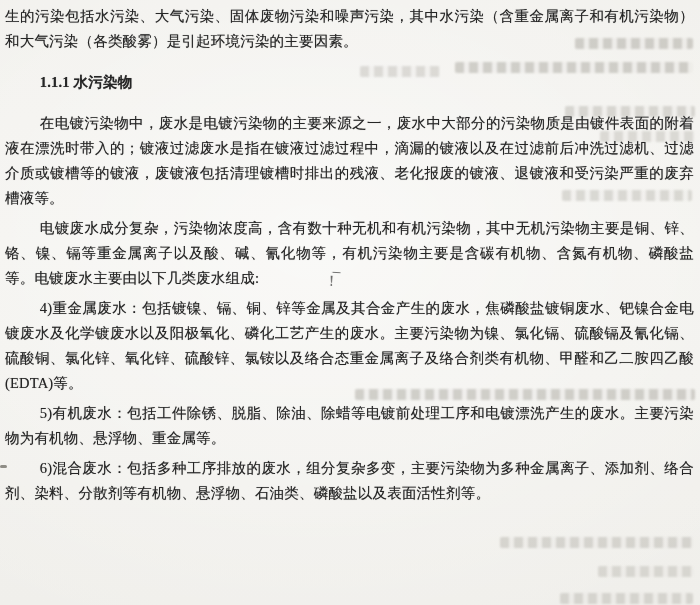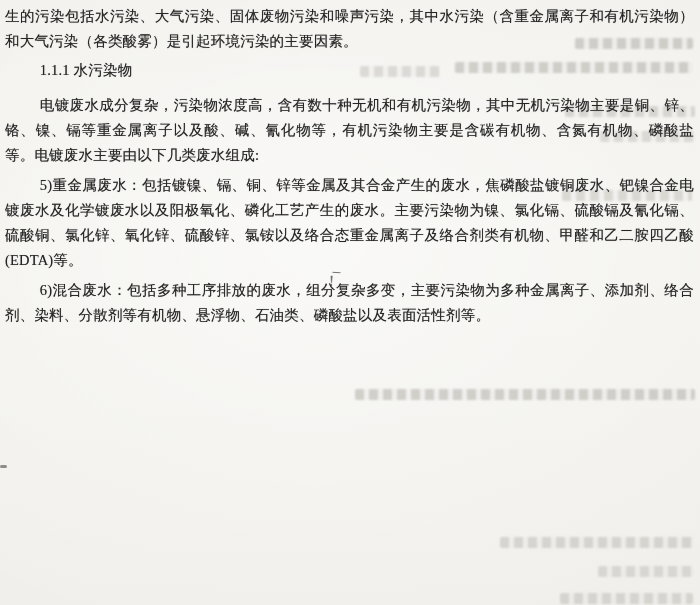--- a/index.html
+++ b/index.html
@@ -28,25 +28,26 @@
   .para {
     margin: 0 0 5px 0;
     line-height: 25px;
     text-align: justify;
     text-indent: 2.4em;
     letter-spacing: 0.2px;
     text-shadow: 0 0 0.7px rgba(40,40,40,0.55);
   }
   .para.no-indent {
     text-indent: 0;
-    margin-bottom: 4px;
+    margin-bottom: 16px;
   }
   .para.heading {
     text-align: left;
-    margin-bottom: 10px;
+    margin-bottom: 16px;
+    font-weight: bold;
   }
   
   .ghost {
     position: absolute;
     z-index: 1;
     height: 11px;
     background: repeating-linear-gradient(90deg,
       rgba(148,145,136,0.38) 0px, rgba(148,145,136,0.38) 9px,
       rgba(148,145,136,0.05) 9px, rgba(148,145,136,0.05) 14px);
     filter: blur(1.3px);
@@ -97,22 +98,24 @@
   }
 </style>
 </head>
 <body>
 
 <div class="page">
 
   <div class="textcol">
     <p class="para no-indent">生的污染包括水污染、大气污染、固体废物污染和噪声污染，其中水污染（含重金属离子和有机污染物）和大气污染（各类酸雾）是引起环境污染的主要因素。</p>
     <p class="para heading">1.1.1 水污染物</p>
+    <p class="para">在电镀污染物中，废水是电镀污染物的主要来源之一，废水中大部分的污染物质是由镀件表面的附着液在漂洗时带入的；镀液过滤废水是指在镀液过滤过程中，滴漏的镀液以及在过滤前后冲洗过滤机、过滤介质或镀槽等的镀液，废镀液包括清理镀槽时排出的残液、老化报废的镀液、退镀液和受污染严重的废弃槽液等。</p>
     <p class="para">电镀废水成分复杂，污染物浓度高，含有数十种无机和有机污染物，其中无机污染物主要是铜、锌、铬、镍、镉等重金属离子以及酸、碱、氰化物等，有机污染物主要是含碳有机物、含氮有机物、磷酸盐等。电镀废水主要由以下几类废水组成:</p>
-    <p class="para">5)重金属废水：包括镀镍、镉、铜、锌等金属及其合金产生的废水，焦磷酸盐镀铜废水、钯镍合金电镀废水及化学镀废水以及阳极氧化、磷化工艺产生的废水。主要污染物为镍、氯化镉、硫酸镉及氰化镉、硫酸铜、氯化锌、氧化锌、硫酸锌、氯铵以及络合态重金属离子及络合剂类有机物、甲醛和乙二胺四乙酸(EDTA)等。</p>
+    <p class="para">4)重金属废水：包括镀镍、镉、铜、锌等金属及其合金产生的废水，焦磷酸盐镀铜废水、钯镍合金电镀废水及化学镀废水以及阳极氧化、磷化工艺产生的废水。主要污染物为镍、氯化镉、硫酸镉及氰化镉、硫酸铜、氯化锌、氧化锌、硫酸锌、氯铵以及络合态重金属离子及络合剂类有机物、甲醛和乙二胺四乙酸(EDTA)等。</p>
+    <p class="para">5)有机废水：包括工件除锈、脱脂、除油、除蜡等电镀前处理工序和电镀漂洗产生的废水。主要污染物为有机物、悬浮物、重金属等。</p>
     <p class="para">6)混合废水：包括多种工序排放的废水，组分复杂多变，主要污染物为多种金属离子、添加剂、络合剂、染料、分散剂等有机物、悬浮物、石油类、磷酸盐以及表面活性剂等。</p>
   </div>
 
   <div class="ghost g1"></div>
   <div class="ghost g2"></div>
   <div class="ghost g3"></div>
   <div class="ghost g4"></div>
   <div class="ghost g5"></div>
   <div class="ghost g6"></div>
   <div class="ghost g7"></div>

